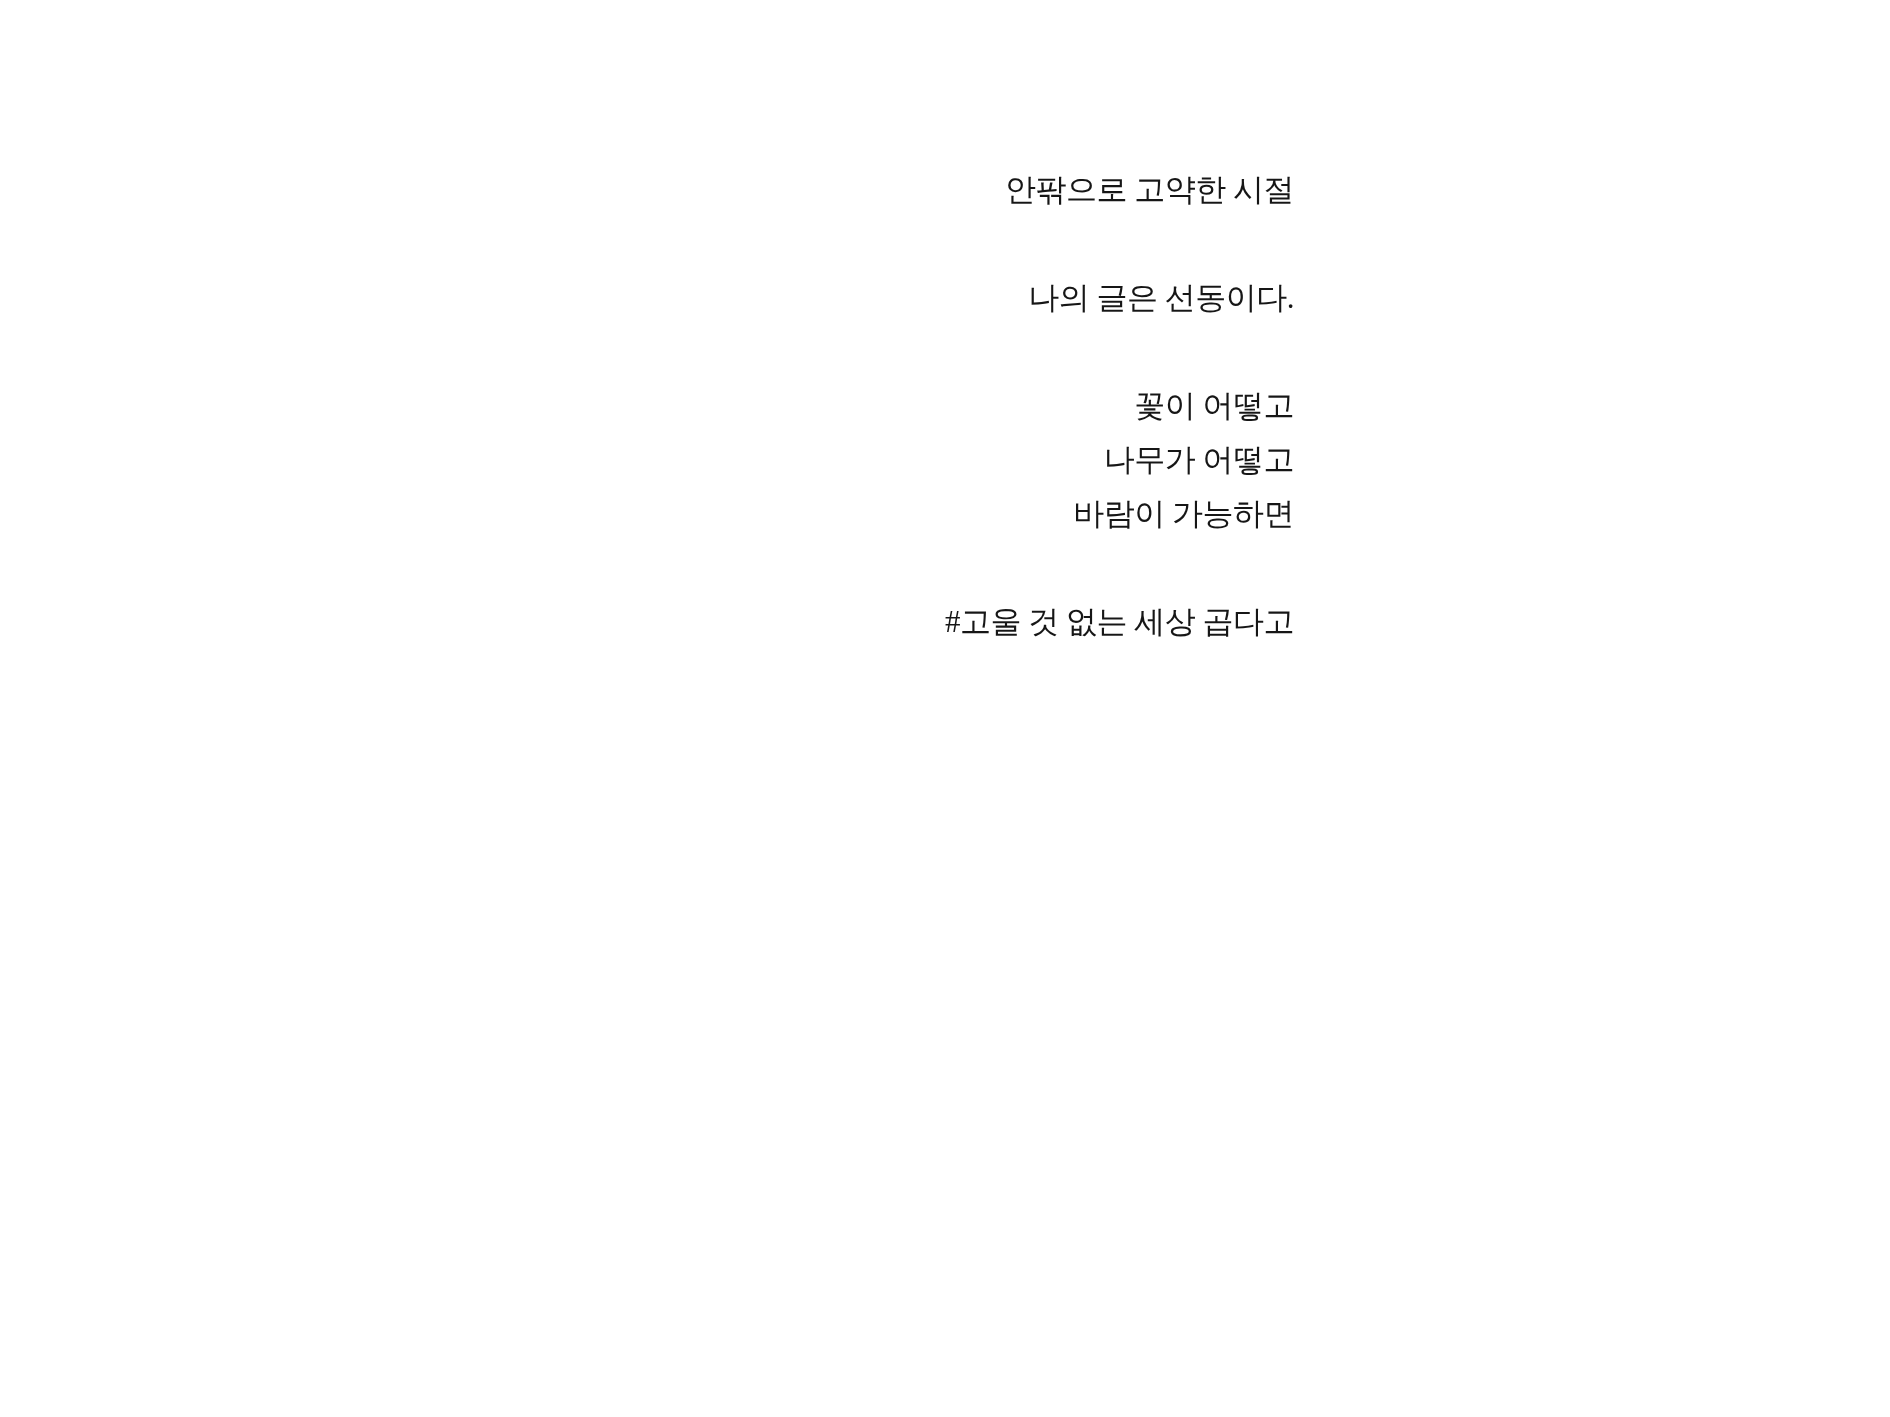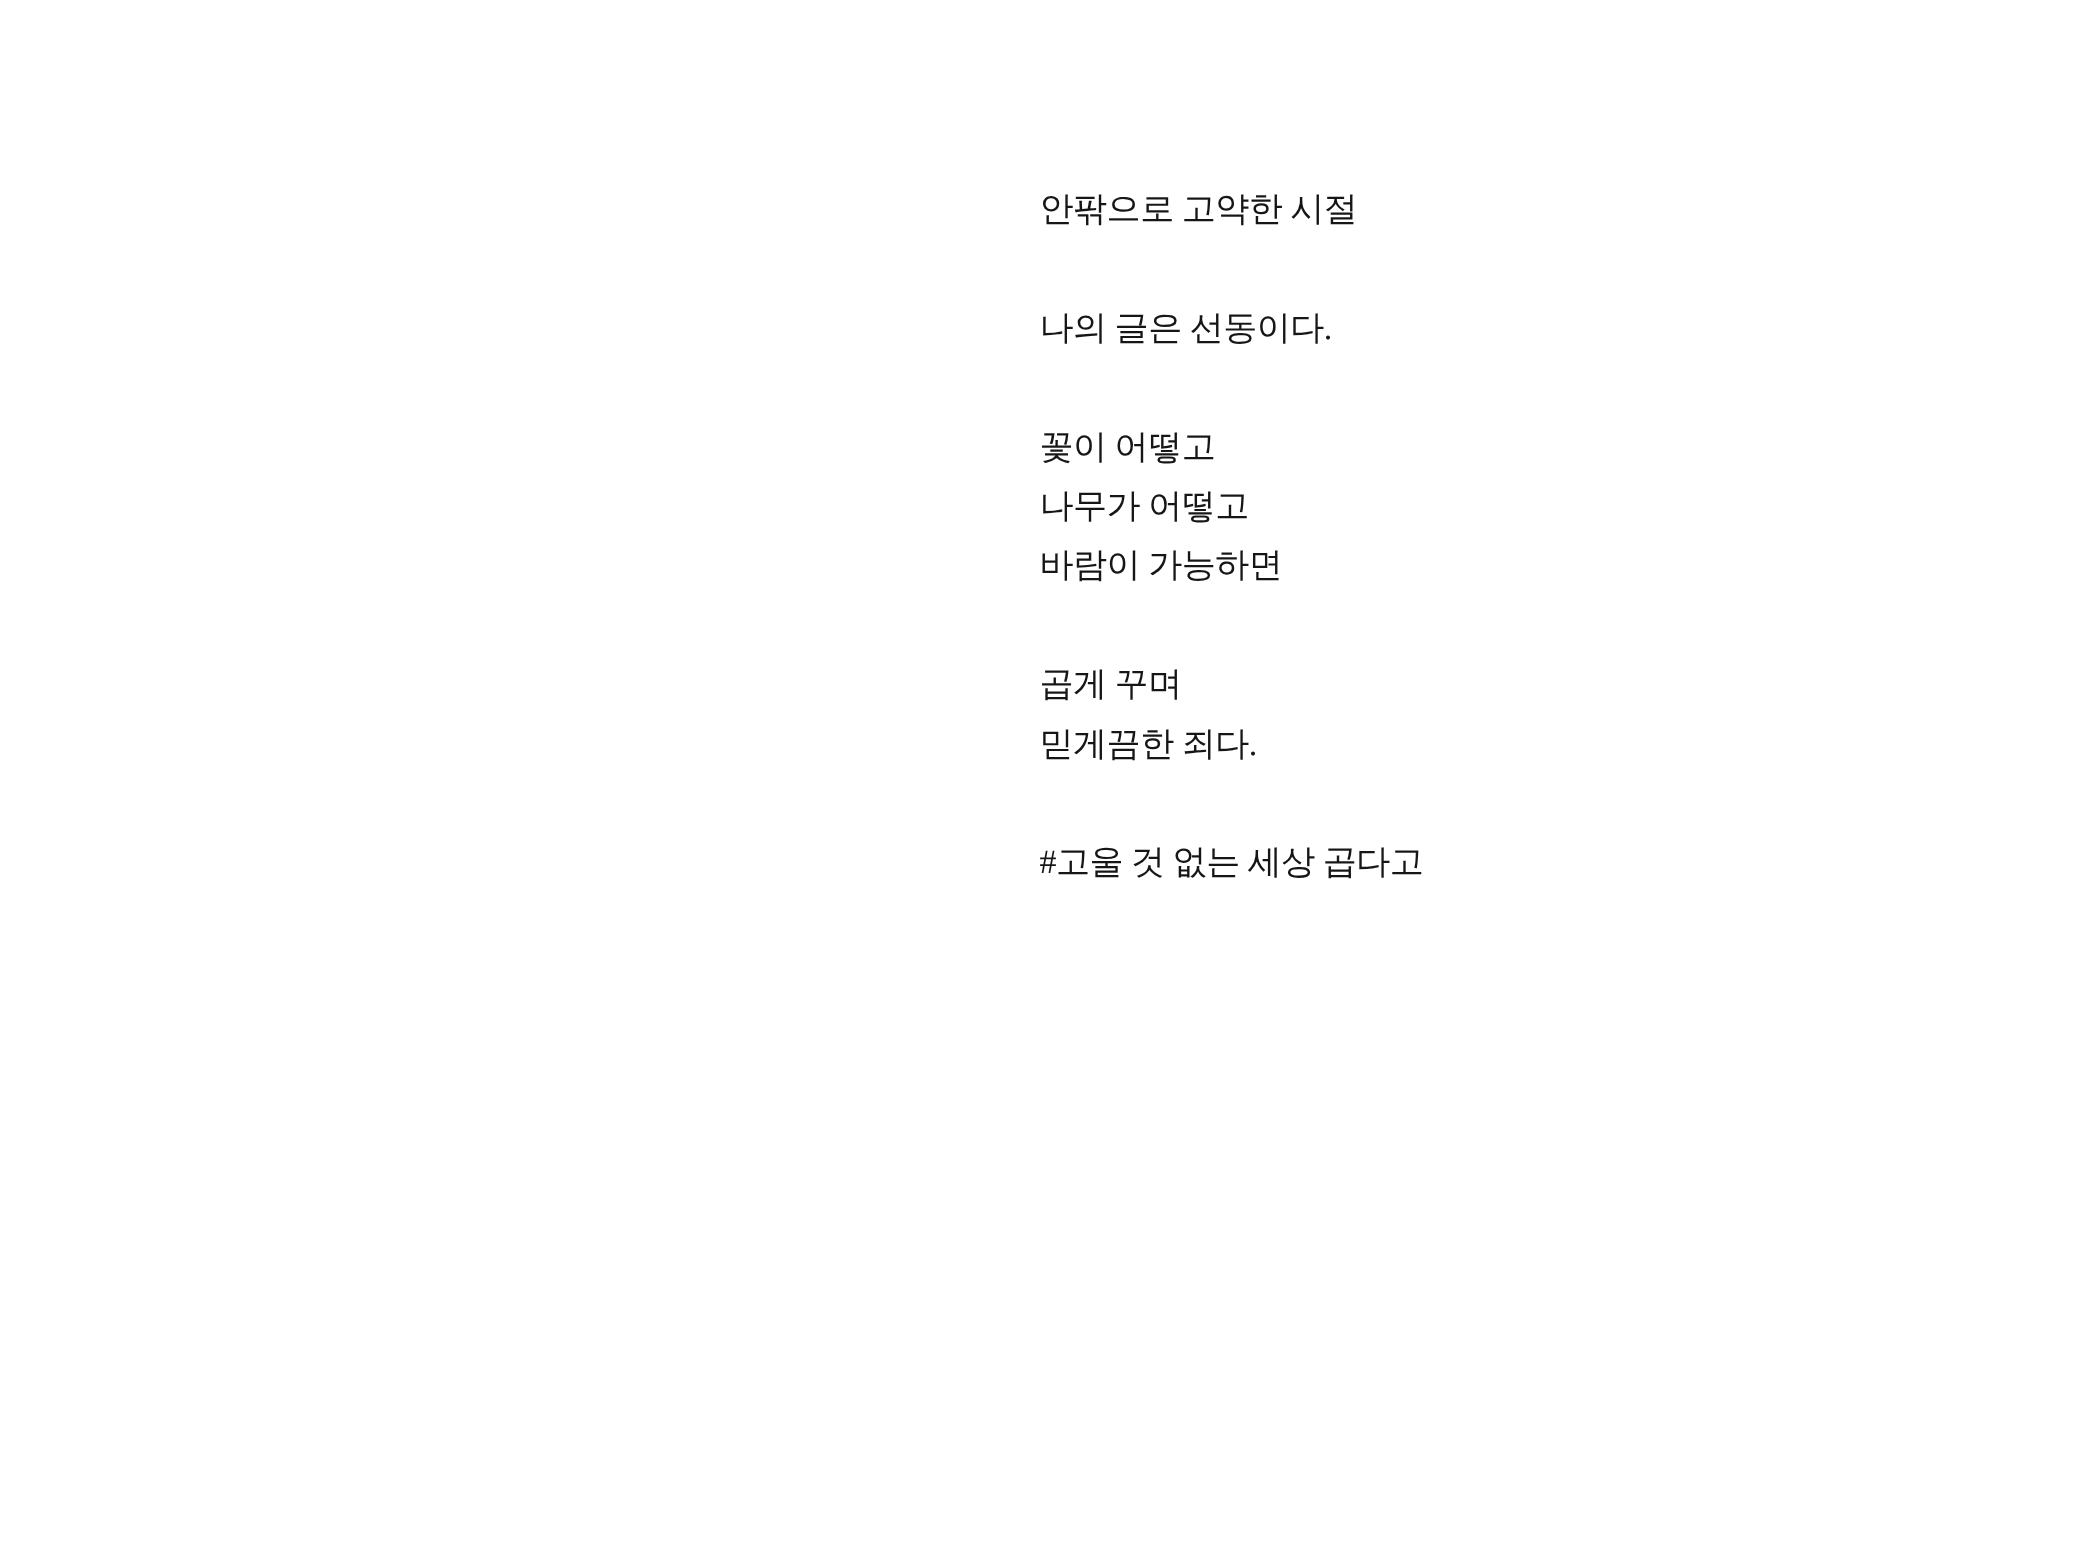--- a/index.html
+++ b/index.html
@@ -8,20 +8,21 @@
     background: #ffffff;
   }
   .page {
     position: relative;
     width: 1890px;
     height: 1417px;
     background: #ffffff;
     overflow: hidden;
     font-family: "Liberation Serif", "DejaVu Serif", serif;
     color: #161616;
+    text-align: right;
   }
   .poem-block {
     position: absolute;
     left: 945px;
     top: 163px;
     font-size: 31px;
     line-height: 54px;
     letter-spacing: -0.5px;
   }
   .stanza {
@@ -49,24 +50,20 @@
       <div class="line">나의 글은 선동이다.</div>
     </div>
 
     <div class="stanza">
       <div class="line">꽃이 어떻고</div>
       <div class="line">나무가 어떻고</div>
       <div class="line">바람이 가능하면</div>
     </div>
 
 
-    <div class="stanza">
-      <div class="line">곱게 꾸며</div>
-      <div class="line">믿게끔한 죄다.</div>
-    </div>
 
 
     <div class="stanza">
       <div class="line">#고울 것 없는 세상 곱다고</div>
     </div>
 
   </div>
 </div>
 
 </body></html>

